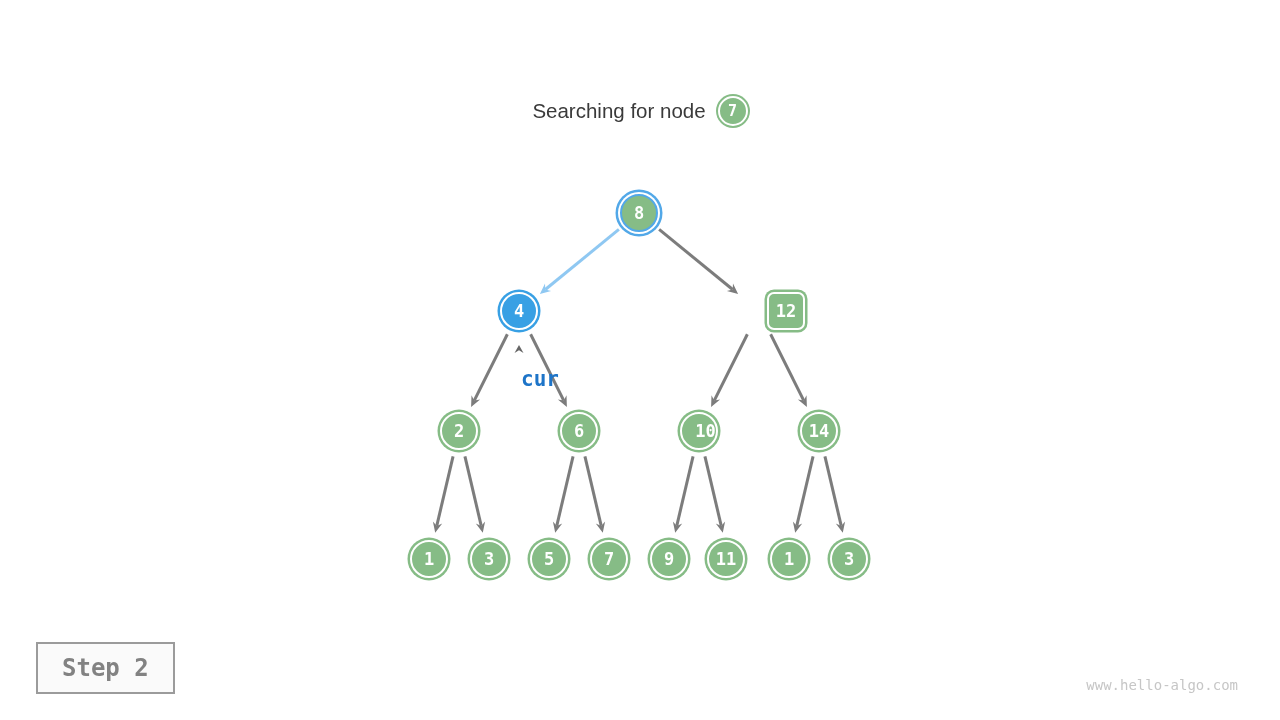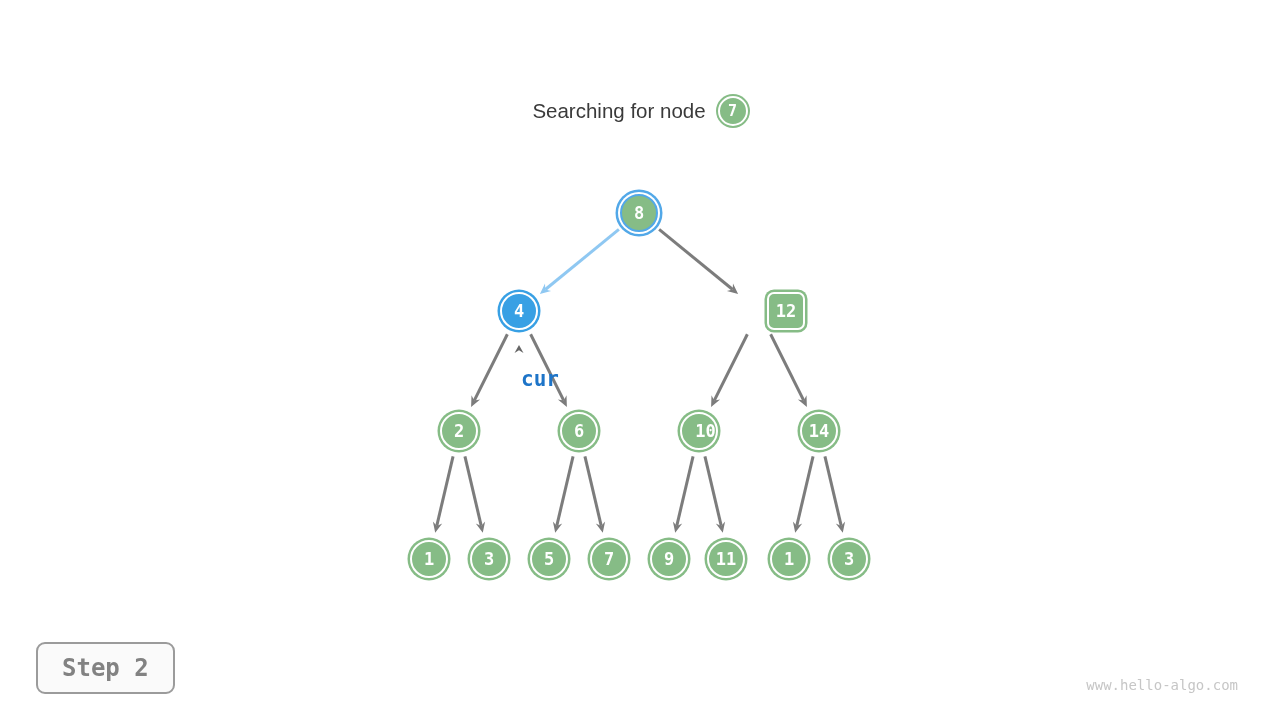--- a/index.html
+++ b/index.html
@@ -60,21 +60,21 @@
     font:bold 21px "DejaVu Sans Mono",monospace;
     color:var(--cur-blue);
   }
 
   
   .step-badge{
     position:absolute;left:36px;top:642px;
     padding:10px 24px;
     background:#FAFAFA;
     border:2px solid var(--step-border);
-    border-radius:9px;
+    border-radius:0;
     font:bold 24px "DejaVu Sans Mono",monospace;
     color:var(--step-text);
     white-space:pre;
   }
 
   
   .watermark{
     position:absolute;right:42px;top:677px;
     font:14px "DejaVu Sans Mono",monospace;
     color:var(--watermark);

